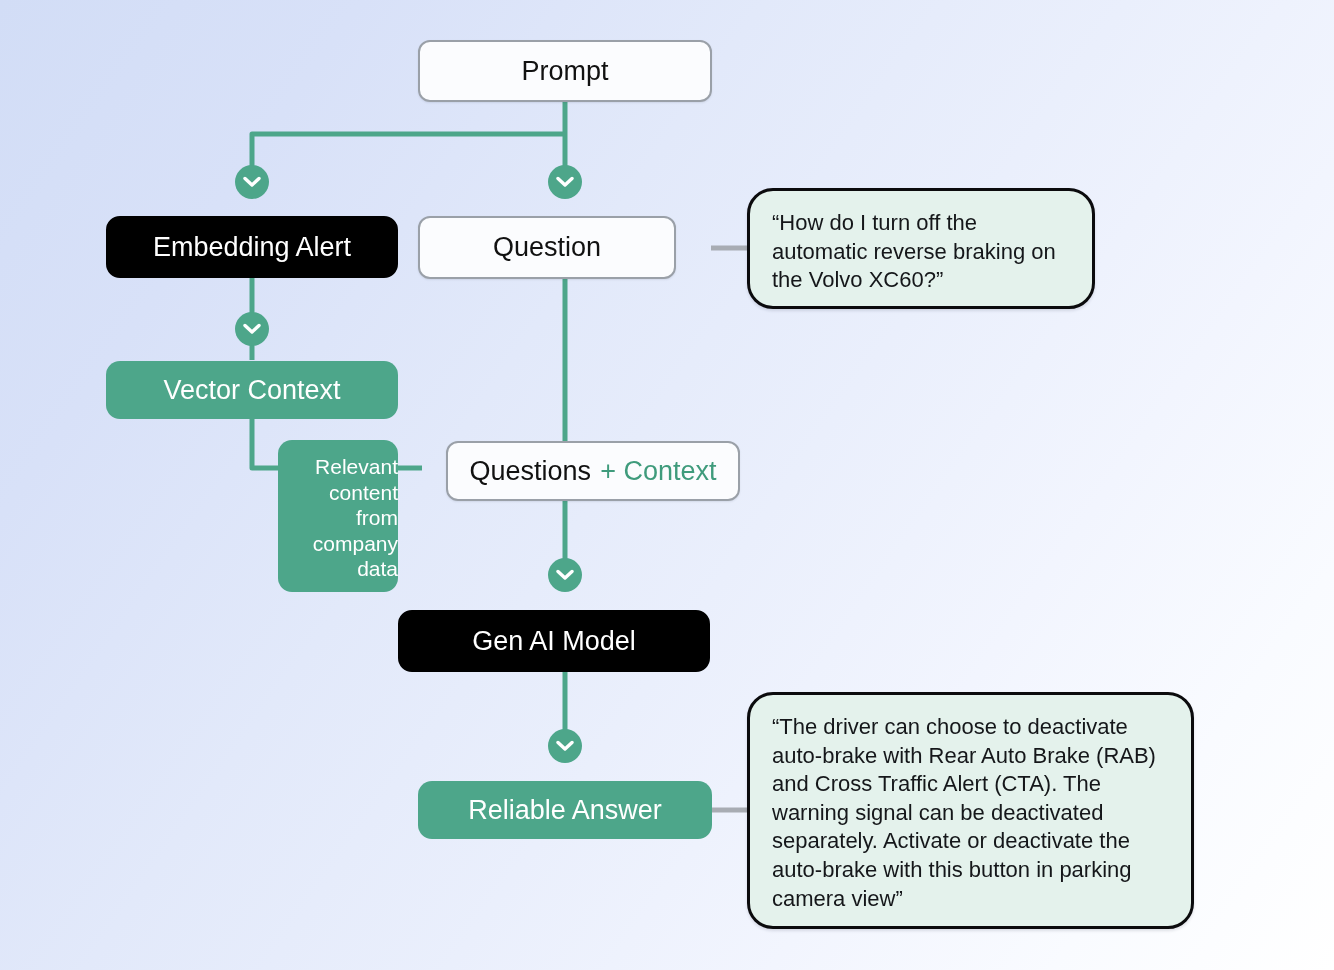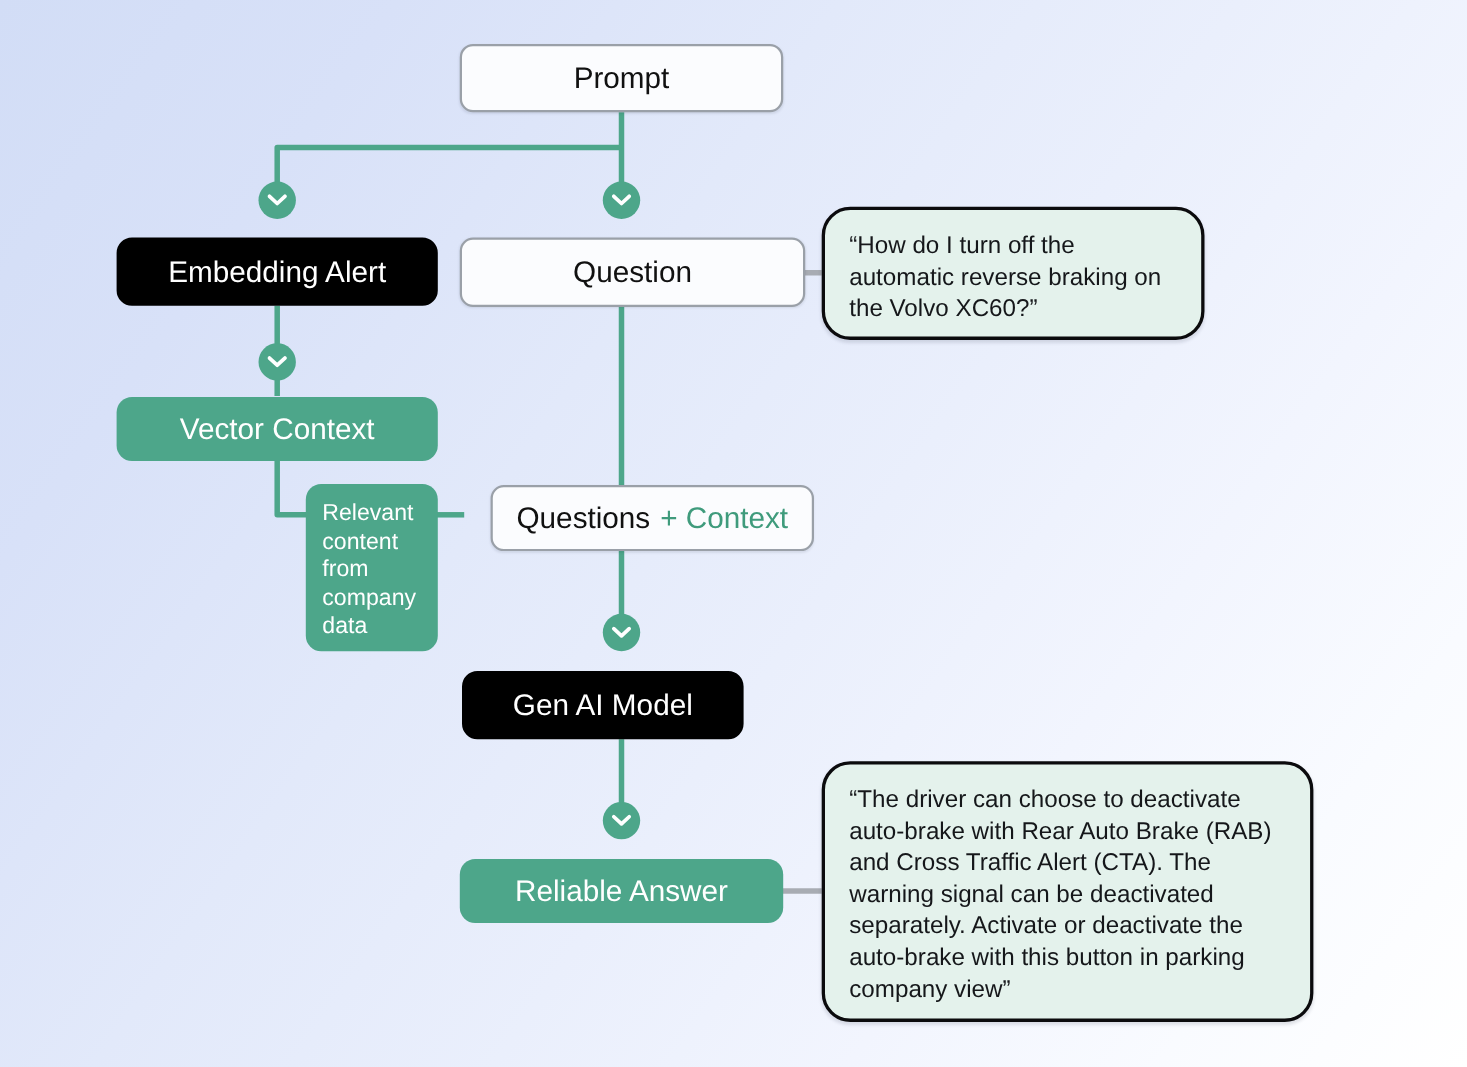--- a/index.html
+++ b/index.html
@@ -92,21 +92,21 @@
   
   .note-green {
     position: absolute;
     box-sizing: border-box;
     background: #4da68a;
     color: #ffffff;
     border-radius: 14px;
     font-size: 21px;
     line-height: 1.22;
     padding: 14px 0 14px 15px;
-    text-align: left;
+    text-align: right;
   }
 
   
   .chev {
     position: absolute;
     width: 34px;
     height: 34px;
     border-radius: 50%;
     background: #4da68a;
     display: flex;
@@ -149,52 +149,52 @@
   </svg>
 
   <div class="node node-white" style="left:418px; top:40px; width:294px; height:62px;">
     <span class="label-inner">Prompt</span>
   </div>
 
   <div class="node node-black" style="left:106px; top:216px; width:292px; height:62px;">
     <span class="label-inner">Embedding Alert</span>
   </div>
 
-  <div class="node node-white" style="left:418px; top:216px; width:314px; height:63px;">
+  <div class="node node-white" style="left:418px; top:216px; width:258px; height:63px;">
     <span class="label-inner">Question</span>
   </div>
 
   <div class="node node-green" style="left:106px; top:361px; width:292px; height:58px;">
     <span class="label-inner">Vector Context</span>
   </div>
 
   <div class="note-green" style="left:278px; top:440px; width:120px; height:152px;">
     <span>Relevant content from company data</span>
   </div>
 
   <div class="node node-white" style="left:418px; top:441px; width:294px; height:60px;margin-left:28px;">
     <span class="label-inner">Questions</span>
     <span style="width:9px"></span>
     <span class="label-inner accent">+ Context</span>
   </div>
 
-  <div class="node node-black" style="left:420px; top:610px; width:256px; height:62px;">
+  <div class="node node-black" style="left:398px; top:610px; width:312px; height:62px;">
     <span class="label-inner">Gen AI Model</span>
   </div>
 
   <div class="node node-green" style="left:418px; top:781px; width:294px; height:58px;">
     <span class="label-inner">Reliable Answer</span>
   </div>
 
   <div class="callout" style="left:747px; top:188px; width:348px; height:121px;">
     <span>“How do I turn off the automatic reverse braking on the Volvo XC60?”</span>
   </div>
 
   <div class="callout" style="left:747px; top:692px; width:447px; height:237px;">
-    <span>“The driver can choose to deactivate auto-brake with Rear Auto Brake (RAB) and Cross Traffic Alert (CTA). The warning signal can be deactivated separately. Activate or deactivate the auto-brake with this button in parking company view”</span>
+    <span>“The driver can choose to deactivate auto-brake with Rear Auto Brake (RAB) and Cross Traffic Alert (CTA). The warning signal can be deactivated separately. Activate or deactivate the auto-brake with this button in parking camera view”</span>
   </div>
 
   <div class="chev" style="left:235px; top:165px;">
     <svg width="18" height="12" viewBox="0 0 18 12" aria-hidden="true">
       <path d="M2,2.5 L9,9 L16,2.5" fill="none" stroke="#ffffff" stroke-width="3.4" stroke-linecap="round" stroke-linejoin="round"></path>
     </svg>
   </div>
 
   <div class="chev" style="left:548px; top:165px;">
     <svg width="18" height="12" viewBox="0 0 18 12" aria-hidden="true">

